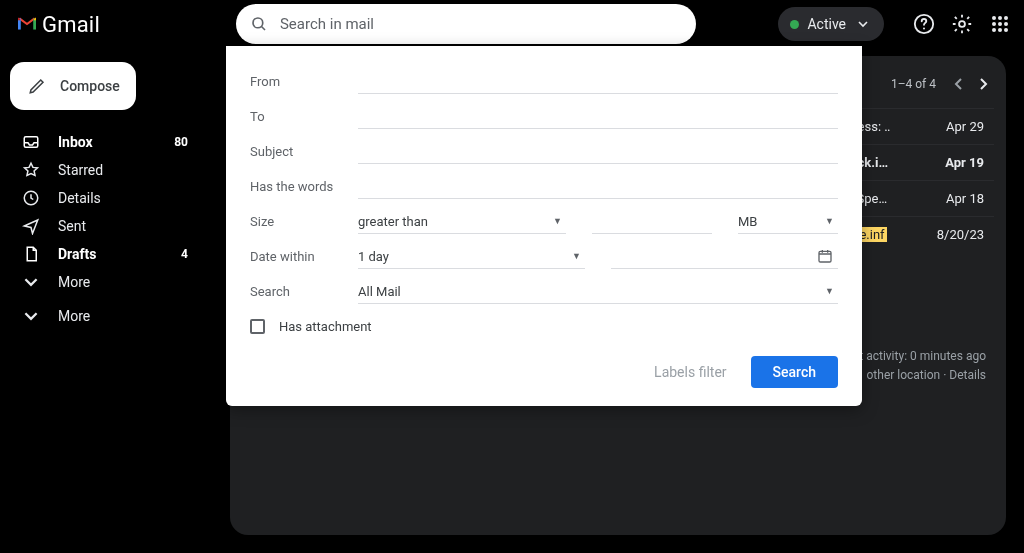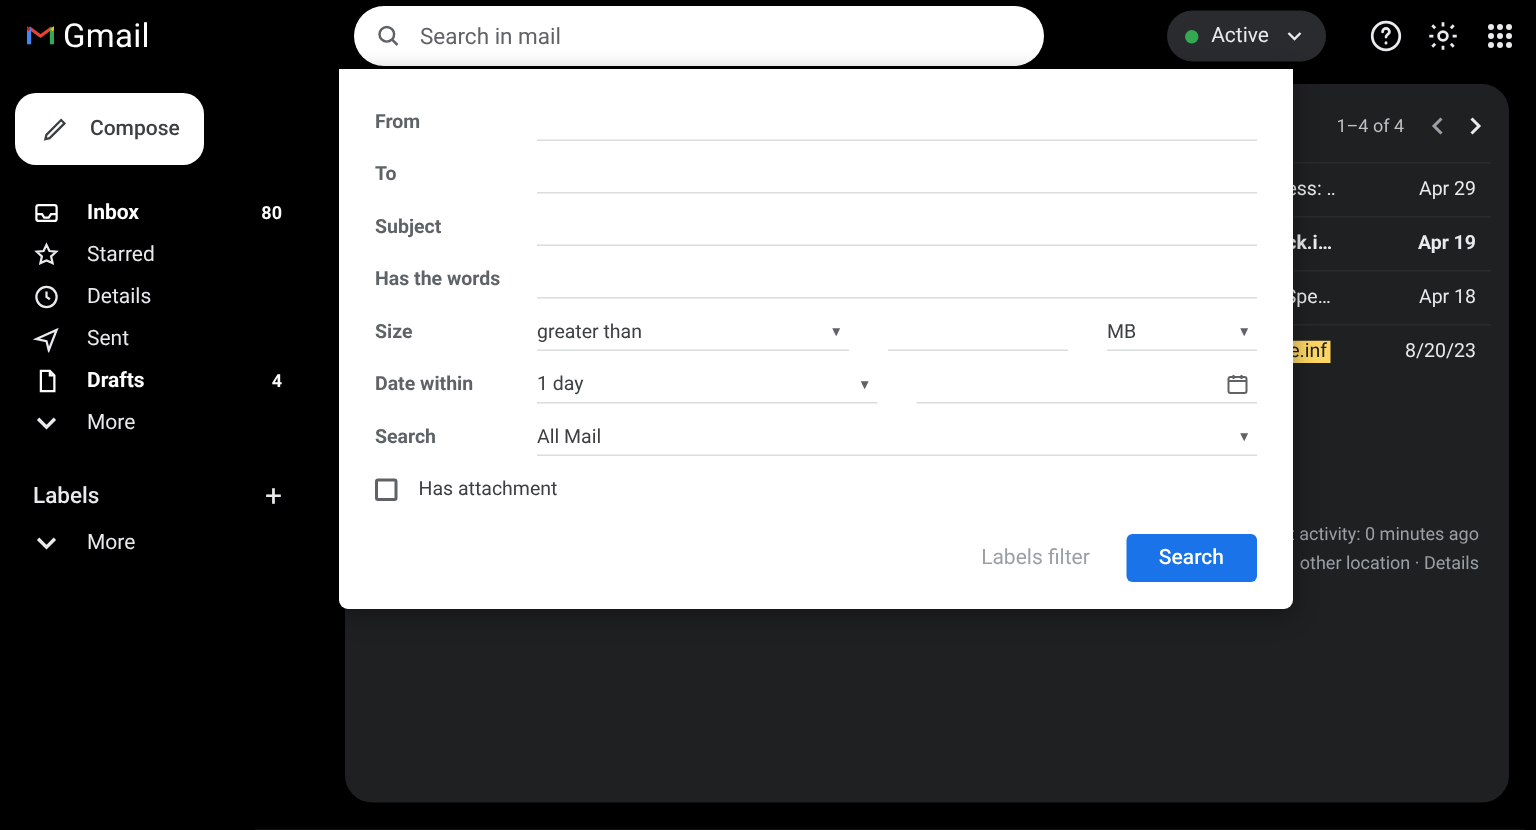--- a/index.html
+++ b/index.html
@@ -38,21 +38,21 @@
   .row { display: flex; align-items: center; height: 36px; padding: 0 10px; font-size: 13px; color: #e8eaed; border-top: 1px solid #2a2b2e; justify-content: flex-end; gap: 40px; }
   .row.bold { font-weight: 700; }
   .row .subj { width: 44px; overflow: hidden; white-space: nowrap; text-align: left; }
   .row .date { width: 54px; text-align: right; }
   .hl { background: #fdd663; color: #202124; padding: 0 2px; }
   .footer-info { position: absolute; right: 20px; bottom: 150px; text-align: right; font-size: 12px; color: #9aa0a6; line-height: 1.6; }
 
   
   .adv { position: absolute; top: 46px; left: 226px; width: 636px; background: #fff; color: #3c4043; border-radius: 0 0 6px 6px; box-shadow: 0 4px 16px rgba(0,0,0,.35); padding: 18px 24px 18px 24px; z-index: 50; }
   .adv-row { display: flex; align-items: center; min-height: 35px; gap: 12px; font-size: 13px; }
-  .adv-label { width: 96px; color: #5f6368; font-weight: bold; }
+  .adv-label { width: 96px; color: #5f6368; }
   .adv-field { flex: 1; border-bottom: 1px solid #dadce0; height: 24px; }
   .adv-sel { flex: 1; border-bottom: 1px solid #dadce0; height: 24px; display: flex; align-items: center; justify-content: space-between; padding-right: 4px; color: #3c4043; }
   .adv-unit { width: 100px; border-bottom: 1px solid #dadce0; height: 24px; display: flex; align-items: center; justify-content: space-between; padding-right: 4px; }
   .adv-num { width: 120px; border-bottom: 1px solid #dadce0; height: 24px; margin: 0 14px; }
   .tri { font-size: 9px; color: #5f6368; }
   .adv-check { display: flex; align-items: flex-start; gap: 14px; margin-top: 10px; font-size: 13px; color: #3c4043; }
   .chkbox { width: 15px; height: 15px; border: 2px solid #5f6368; border-radius: 2px; }
   .adv-actions { display: flex; justify-content: flex-end; align-items: center; gap: 24px; margin-top: 22px; }
   .link-disabled { color: #9aa0a6; font-size: 14px; }
   .btn-primary { background: #1a73e8; color: #fff; font-size: 14px; font-weight: 500; padding: 8px 22px; border-radius: 4px; cursor: pointer; }
@@ -187,24 +187,20 @@
     <div class="nav-item">
       <span class="ico">
         <svg width="14" height="14" viewBox="0 0 10 10">
             <path d="M1 3 L5 7 L9 3" fill="none" stroke="#e8eaed" stroke-width="1.6"></path>
           </svg>
       </span>
       <span>More</span>
     </div>
   </div>
 
-  <div class="labels-hdr">
-    <span>Labels</span>
-    <span class="plus">+</span>
-  </div>
   <div class="nav-item" style="margin-top:6px">
     <span class="ico">
       <svg width="14" height="14" viewBox="0 0 10 10">
           <path d="M1 3 L5 7 L9 3" fill="none" stroke="#e8eaed" stroke-width="1.6"></path>
         </svg>
     </span>
     <span>More</span>
   </div>
 </div>
 

